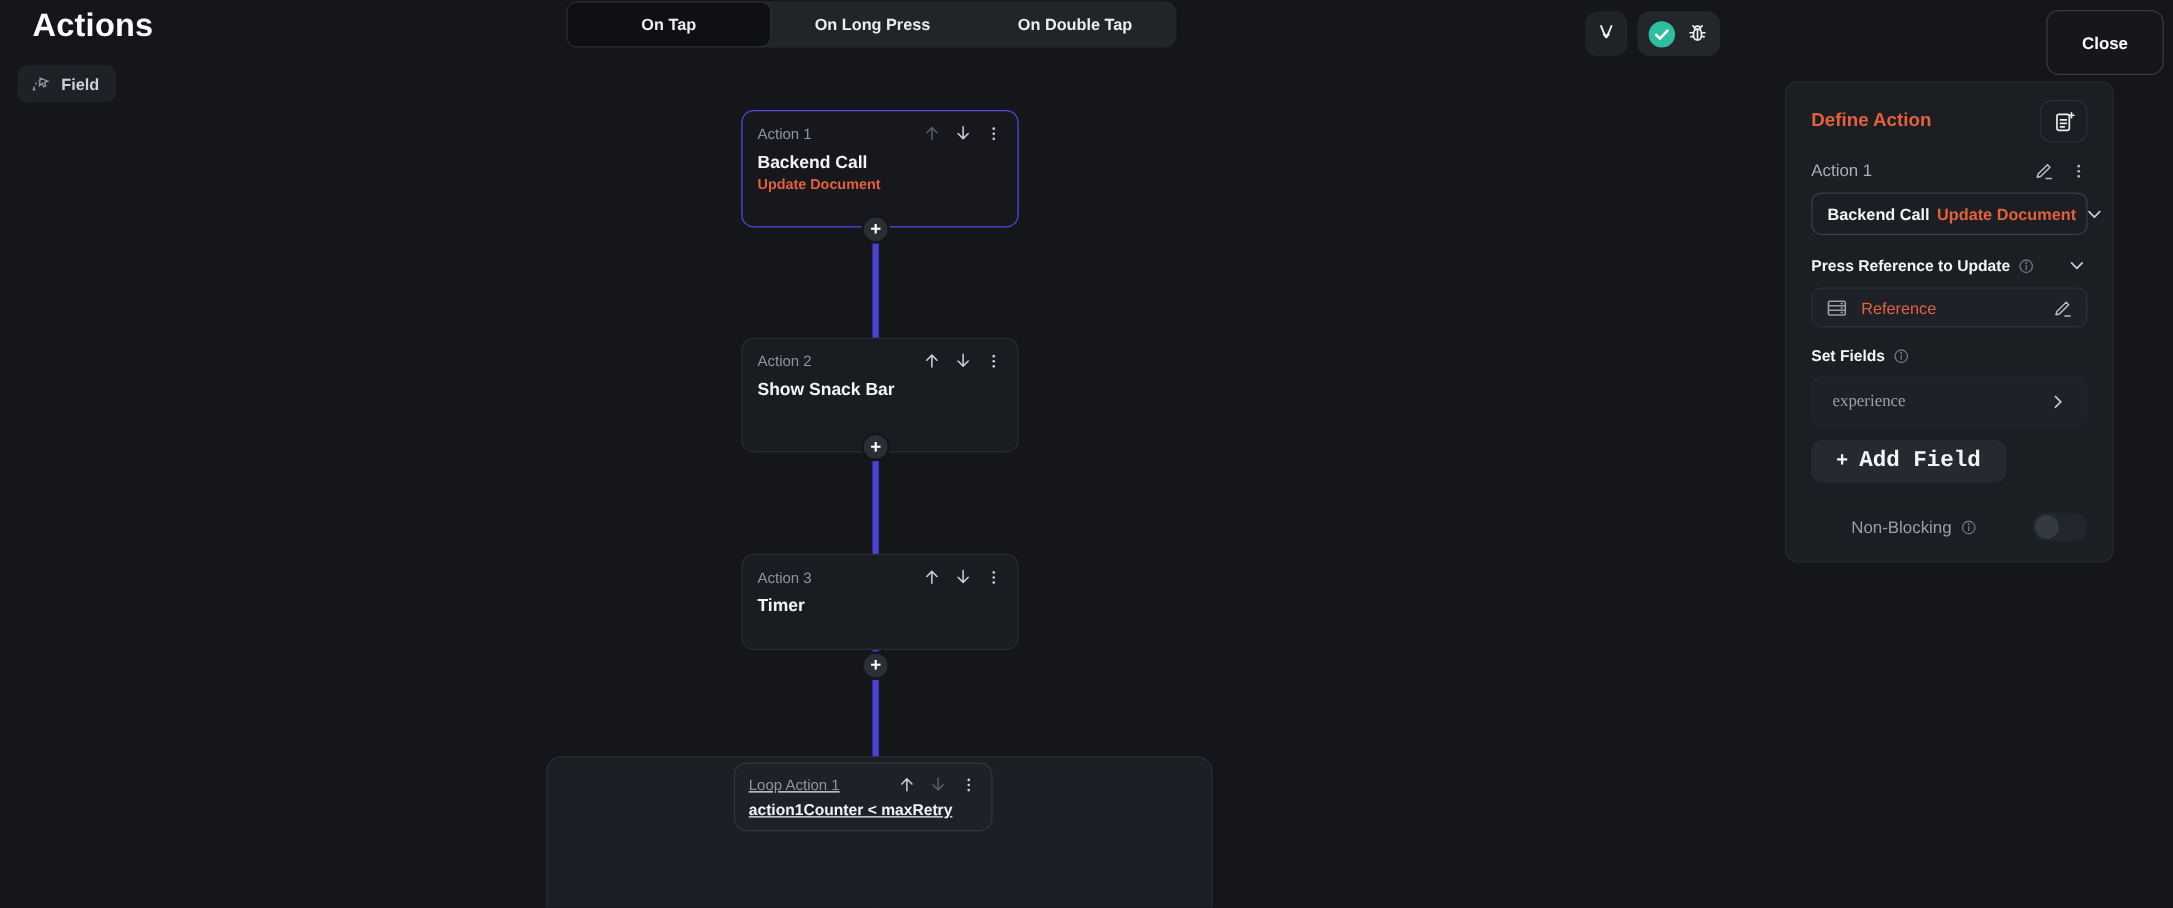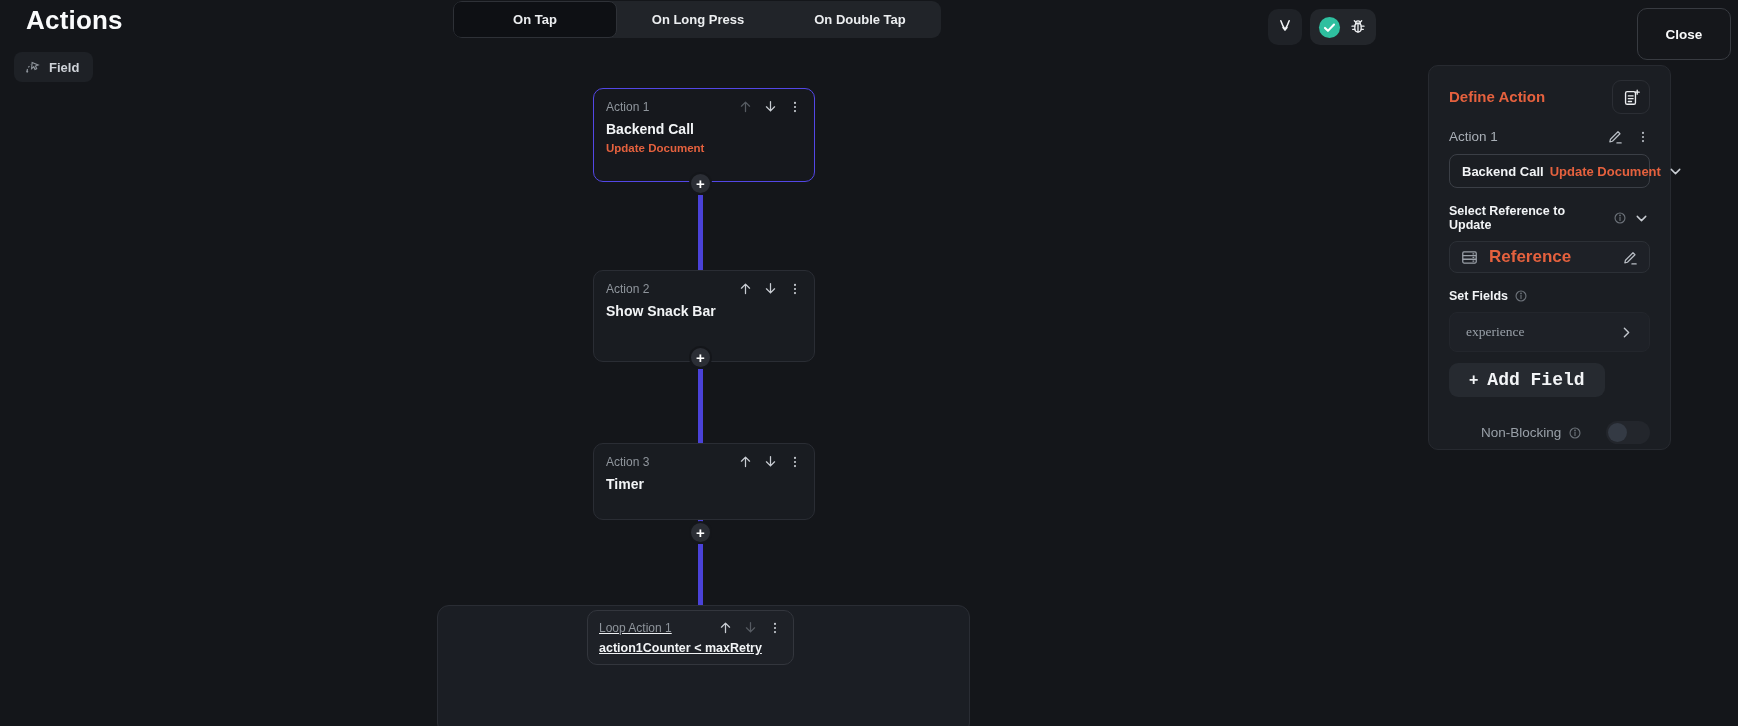--- a/index.html
+++ b/index.html
@@ -69,21 +69,21 @@
 
   .loop-container {
     position:absolute; left:437px; top:605px; width:533px; height:130px;
     background:#1b1e24; border:1px solid #2a2d34; border-radius:12px; z-index:1;
   }
   .loop-card { left:587px; top:610px; width:207px; padding:9px 11px; background:#1e2127; border:1px solid #33363d;text-decoration:underline; }
   .loop-card .card-title { font-size:12.5px; margin-top:6px; }
 
   
   .panel {
-    position:absolute; left:1428px; top:65px; width:243px; height:385px;
+    position:absolute; left:1428px; top:65px; width:263px; height:385px;
     background:#1b1e23; border:1px solid #272a30; border-radius:10px;
     padding:14px 20px 16px 20px;
   }
   .panel-header { display:flex; align-items:flex-start; }
   .panel-title { font-size:15px; font-weight:800; color:#e5613e; padding-top:8px; }
   .panel-add-action {
     margin-left:auto; width:38px; height:34px; border-radius:9px;
     border:1px solid #2b2e34; display:flex; align-items:center; justify-content:center;
     color:#eceef0; cursor:pointer;
   }
@@ -101,21 +101,21 @@
   .section-row { margin-top:16px; display:flex; align-items:center; gap:6px; }
   .section-label { font-size:12.5px; font-weight:700; color:#f2f4f6; }
   .info { color:#6d737a; }
   .section-row .chev { margin-left:auto; color:#c9cdd3; }
 
   .reference-row {
     margin-top:9px; height:32px; border:1px solid #2c3036; border-radius:8px;
     background:#1e2127; display:flex; align-items:center; padding:0 10px; gap:10px;
     color:#9aa0a8;
   }
-  .reference-label { font-size:17px; font-weight:700; color:#e5613e; }
+  .reference-label { font-size:13px; font-weight:400; color:#e5613e; }
   .reference-row .edit { margin-left:auto; color:#b9bec5; cursor:pointer; }
 
   .field-input {
     margin-top:9px; height:40px; border-radius:8px; background:#1e2127; border:1px solid #23262c;
     display:flex; align-items:center; padding:0 14px 0 16px; cursor:pointer;
   }
   .field-name { font-size:13.5px; color:#99a0a8;font-family:Liberation Serif, serif; }
   .field-input .chev { margin-left:auto; color:#c2c6cc; }
 
   .add-field-btn {
@@ -338,21 +338,21 @@
     <span class="select-type">Backend Call</span>
     <span class="select-subtype">Update Document</span>
     <span class="chev">
       <svg width="17" height="17" viewBox="0 0 24 24" fill="none" stroke="currentColor" stroke-width="2" stroke-linecap="round" stroke-linejoin="round">
           <path d="M6 9l6 6 6-6"></path>
         </svg>
     </span>
   </div>
 
   <div class="section-row">
-    <span class="section-label">Select Reference to Update</span>
+    <span class="section-label">Press Reference to Update</span>
     <span class="info">
       <svg width="14" height="14" viewBox="0 0 24 24" fill="none" stroke="currentColor" stroke-width="1.9" stroke-linecap="round">
           <circle cx="12" cy="12" r="8.5"></circle>
           <path d="M12 11v5.2"></path>
           <circle cx="12" cy="7.6" r="0.6" fill="currentColor"></circle>
         </svg>
     </span>
     <span class="chev">
       <svg width="17" height="17" viewBox="0 0 24 24" fill="none" stroke="currentColor" stroke-width="2" stroke-linecap="round" stroke-linejoin="round">
           <path d="M6 9l6 6 6-6"></path>

